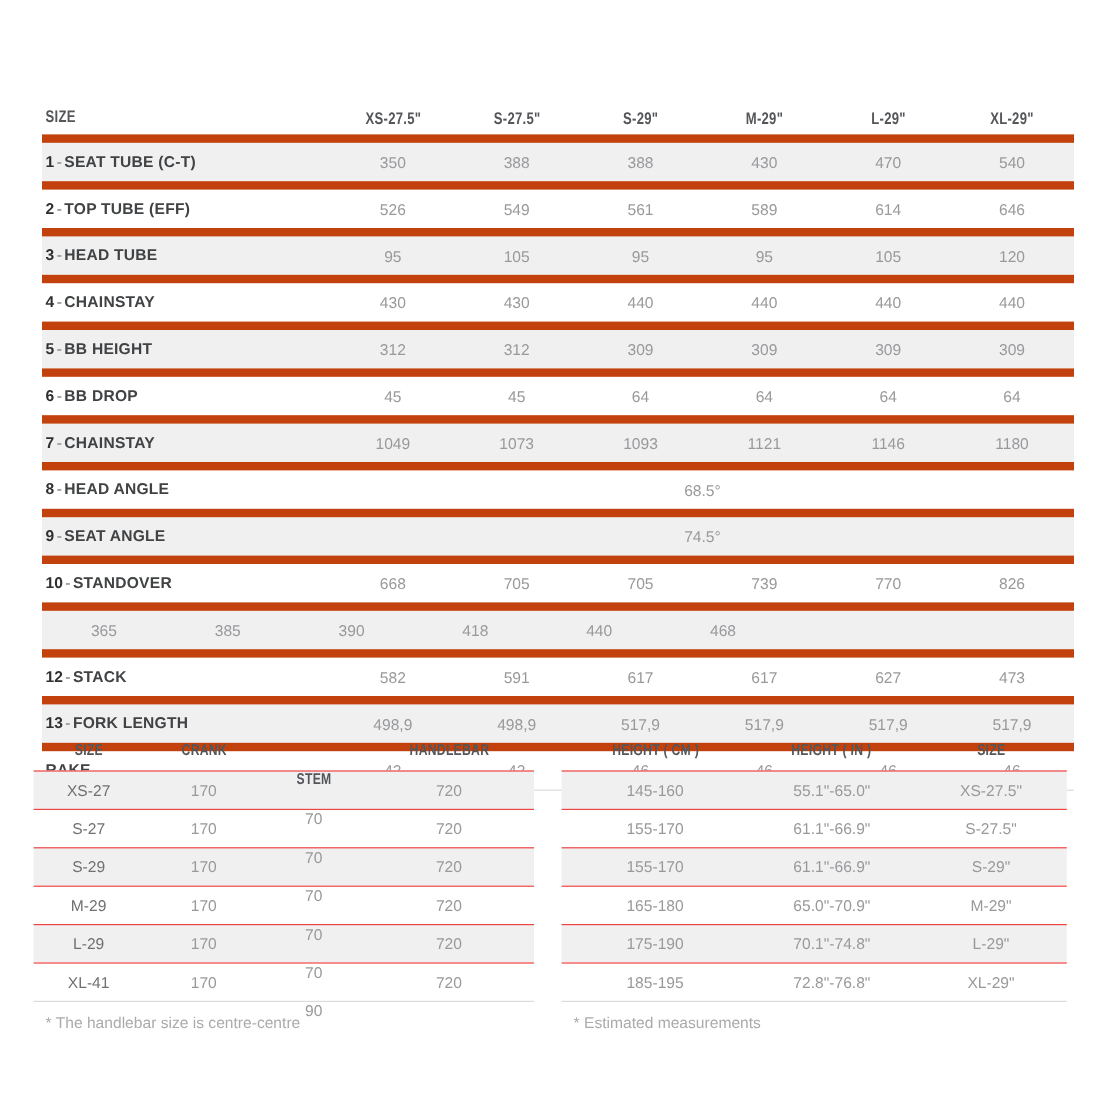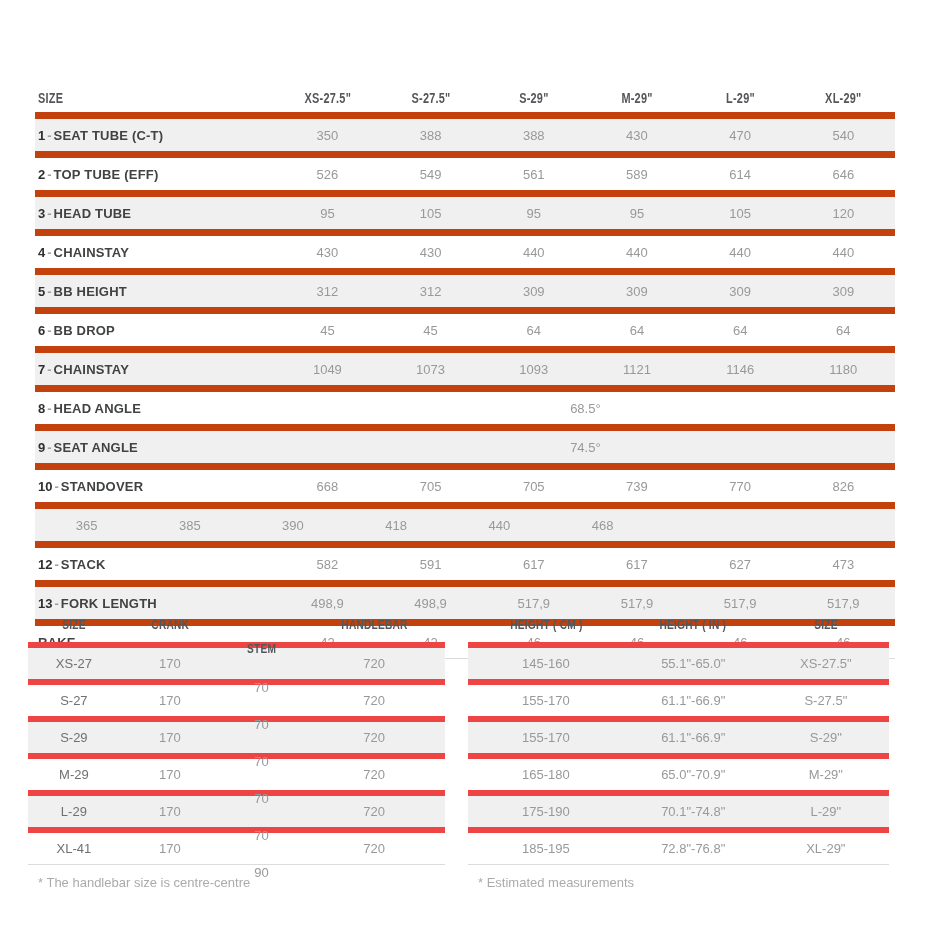--- a/index.html
+++ b/index.html
@@ -36,21 +36,21 @@
   .row-label { font-weight:700; font-size:13px; color:#404244; letter-spacing:0.2px; }
   .val-text { font-size:13px; color:#98999b; }
 
   
   .btable { position:absolute; top:606px; }
   .btable.comp { left:28px; width:417px; }
   .btable.sizing { left:468px; width:421px; }
   .bt-header { display:flex; align-items:center; height:36px; }
   .bt-header .cond { font-size:13px; }
   .bt-body { border-bottom:1px solid #dcdcde; }
-  .bt-row { display:flex; align-items:center; height:31px; border-top:6px solid #ef4444; }
+  .bt-row { display:flex; align-items:center; height:31px; border-top:1px solid #ef4444; }
   .bt-cell { text-align:center; font-size:13px; color:#98999b; }
 
   .comp .col-0 { width:22%; } .comp .col-1 { width:24%; } .comp .col-2 { width:20%;margin-top:48px; } .comp .col-3 { width:34%; }
   .comp .bt-row .col-0 { color:#6e7072; }
   .sizing .col-0 { width:37%; } .sizing .col-1 { width:33%; } .sizing .col-2 { width:30%; }
 
   .footnote {
     margin-top:10px;
     padding-left:10px;
     font-size:13px;

